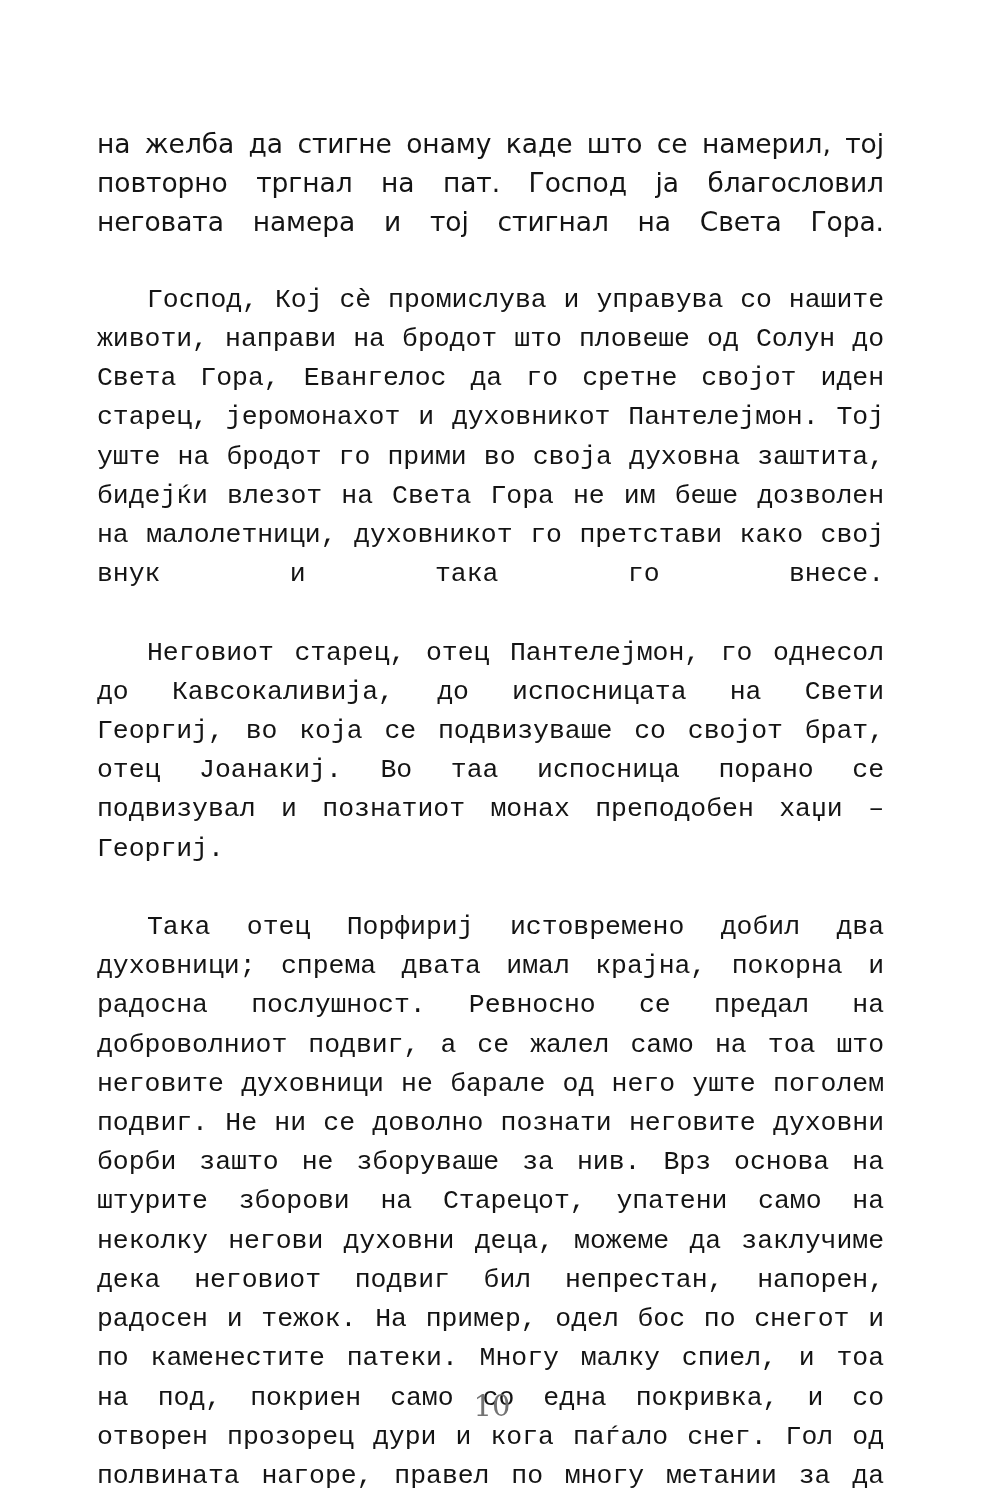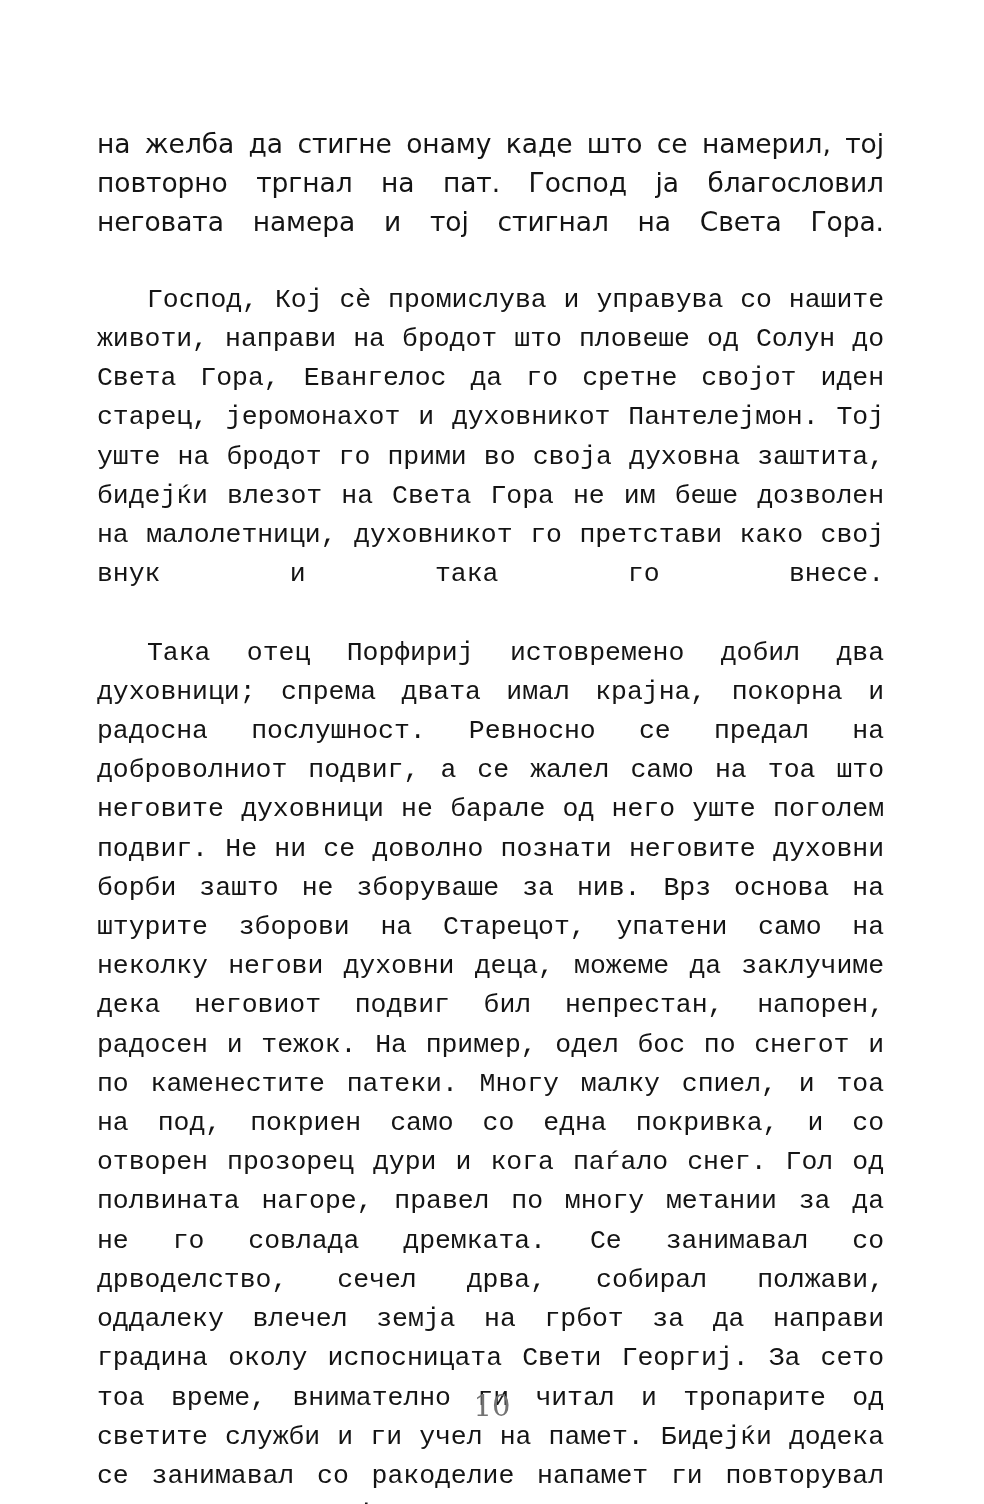--- a/index.html
+++ b/index.html
@@ -66,20 +66,21 @@
 <body>
 
 <div class="page">
 
   <div class="text-column">
 
     <p class="para">на желба да стигне онаму каде што се намерил, тој повторно тргнал на пат. Господ ја благословил неговата намера и тој стигнал на Света Гора.</p>
 
     <p class="para indent">Господ, Кој сè промислува и управува со нашите животи, направи на бродот што пловеше од Солун до Света Гора, Евангелос да го сретне својот иден старец, јеромонахот и духовникот Пантелејмон. Тој уште на бродот го прими во своја духовна заштита, бидејќи влезот на Света Гора не им беше дозволен на малолетници, духовникот го претстави како свој внук и така го внесе.</p>
 
+    <p class="para indent">Неговиот старец, отец Пантелејмон, го однесол до Кавсокаливија, до испосницата на Свети Георгиј, во која се подвизуваше со својот брат, отец Јоанакиј. Во таа испосница порано се подвизувал и познатиот монах преподобен хаџи – Георгиј.</p>
 
     <p class="para indent">Така отец Порфириј истовремено добил два духовници; спрема двата имал крајна, покорна и радосна послушност. Ревносно се предал на доброволниот подвиг, а се жалел само на тоа што неговите духовници не барале од него уште поголем подвиг. Не ни се доволно познати неговите духовни борби зашто не зборуваше за нив. Врз основа на штурите зборови на Старецот, упатени само на неколку негови духовни деца, можеме да заклучиме дека неговиот подвиг бил непрестан, напорен, радосен и тежок. На пример, одел бос по снегот и по каменестите патеки. Многу малку спиел, и тоа на под, покриен само со една покривка, и со отворен прозорец дури и кога паѓало снег. Гол од полвината нагоре, правел по многу метании за да не го совлада дремката. Се занимавал со дрводелство, сечел дрва, собирал полжави, оддалеку влечел земја на грбот за да направи градина околу испосницата Свети Георгиј. За сето тоа време, внимателно ги читал и тропарите од светите служби и ги учел на памет. Бидејќи додека се занимавал со ракоделие напамет ги повторувал светите Евангелија, во неговиот ум не можела да се всели ни една празна и лоша помисла. Според своите зборови со коишто го опишуваше својот тогашен живот, бил  „вечно во движење“.</p>
 
   </div>
 
   <div class="page-number">10</div>
 
 </div>
 
 </body></html>

